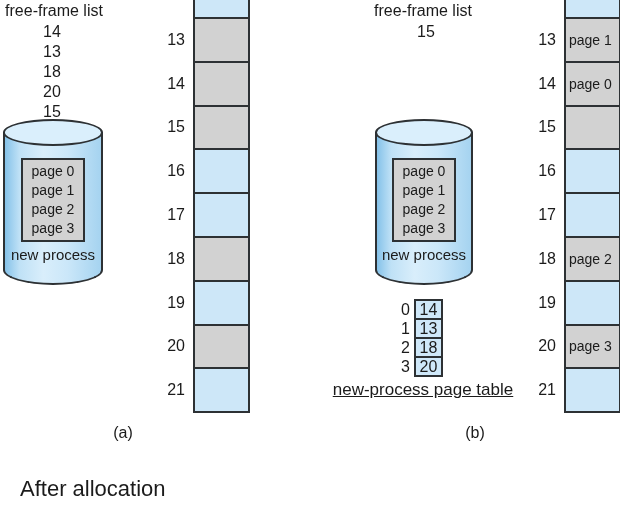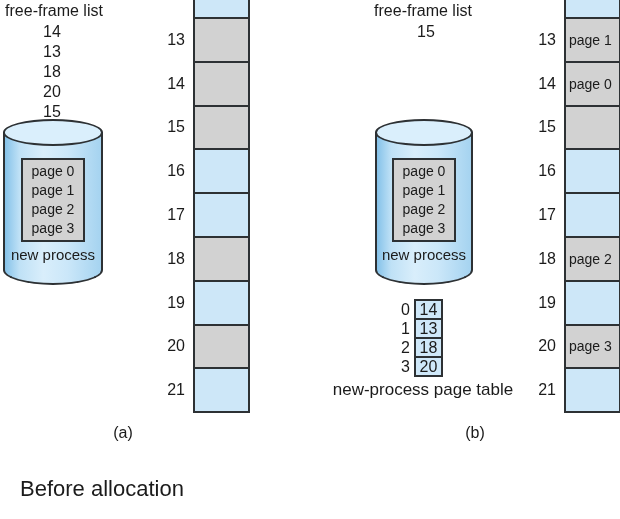--- a/index.html
+++ b/index.html
@@ -56,21 +56,21 @@
   .pt-row { display:flex; margin-top:-2px; }
   .pt-index {
     width:30px; box-sizing:border-box; padding-right:4px;
     display:flex; align-items:center; justify-content:flex-end; font-size:16px;
   }
   .pt-cell {
     width:29px; height:21px; box-sizing:border-box;
     border:2px solid #2d3134; background:#cfe8f9;
     display:flex; align-items:center; justify-content:center; font-size:16px;
   }
-  .pt-label { font-size:17px; white-space:nowrap; }
+  .pt-label { font-size:17px; white-space:nowrap;text-decoration:underline; }
 
   .caption { font-size:16px; }
   .big-title { font-size:22px; white-space:nowrap; }
 </style>
 </head>
 <body>
 
 <div id="stage">
 
   <div class="abs ffl-title center" style="left:-6px; top:2px; width:120px;">free-frame list</div>
@@ -131,21 +131,21 @@
         <div class="frame-num" style="height: 45.8px;">20</div>
         <div class="frame-cell fill-gray" style="height: 45.8px;"></div>
       </div>
       <div class="frame-row">
         <div class="frame-num" style="height: 45.8px;">21</div>
         <div class="frame-cell fill-blue" style="height: 45.8px;"></div>
       </div>
     </div>
 
   <div class="abs caption center" style="left:93px; top:424px; width:60px;">(a)</div>
-  <div class="abs big-title" style="left:20px; top:476px;">Before allocation</div>
+  <div class="abs big-title" style="left:20px; top:476px;">After allocation</div>
 
   <div class="abs ffl-title center" style="left:353px; top:2px; width:140px;">free-frame list</div>
   <div class="abs ffl-items center" style="left:386px; top:22px; width:80px;">
       <div>15</div>
     </div>
 
   <div class="cylinder" style="left:375px; top:119px; width:98px;">
     <div class="cyl-body"></div>
     <div class="cyl-top"></div>
     <div class="page-box">

